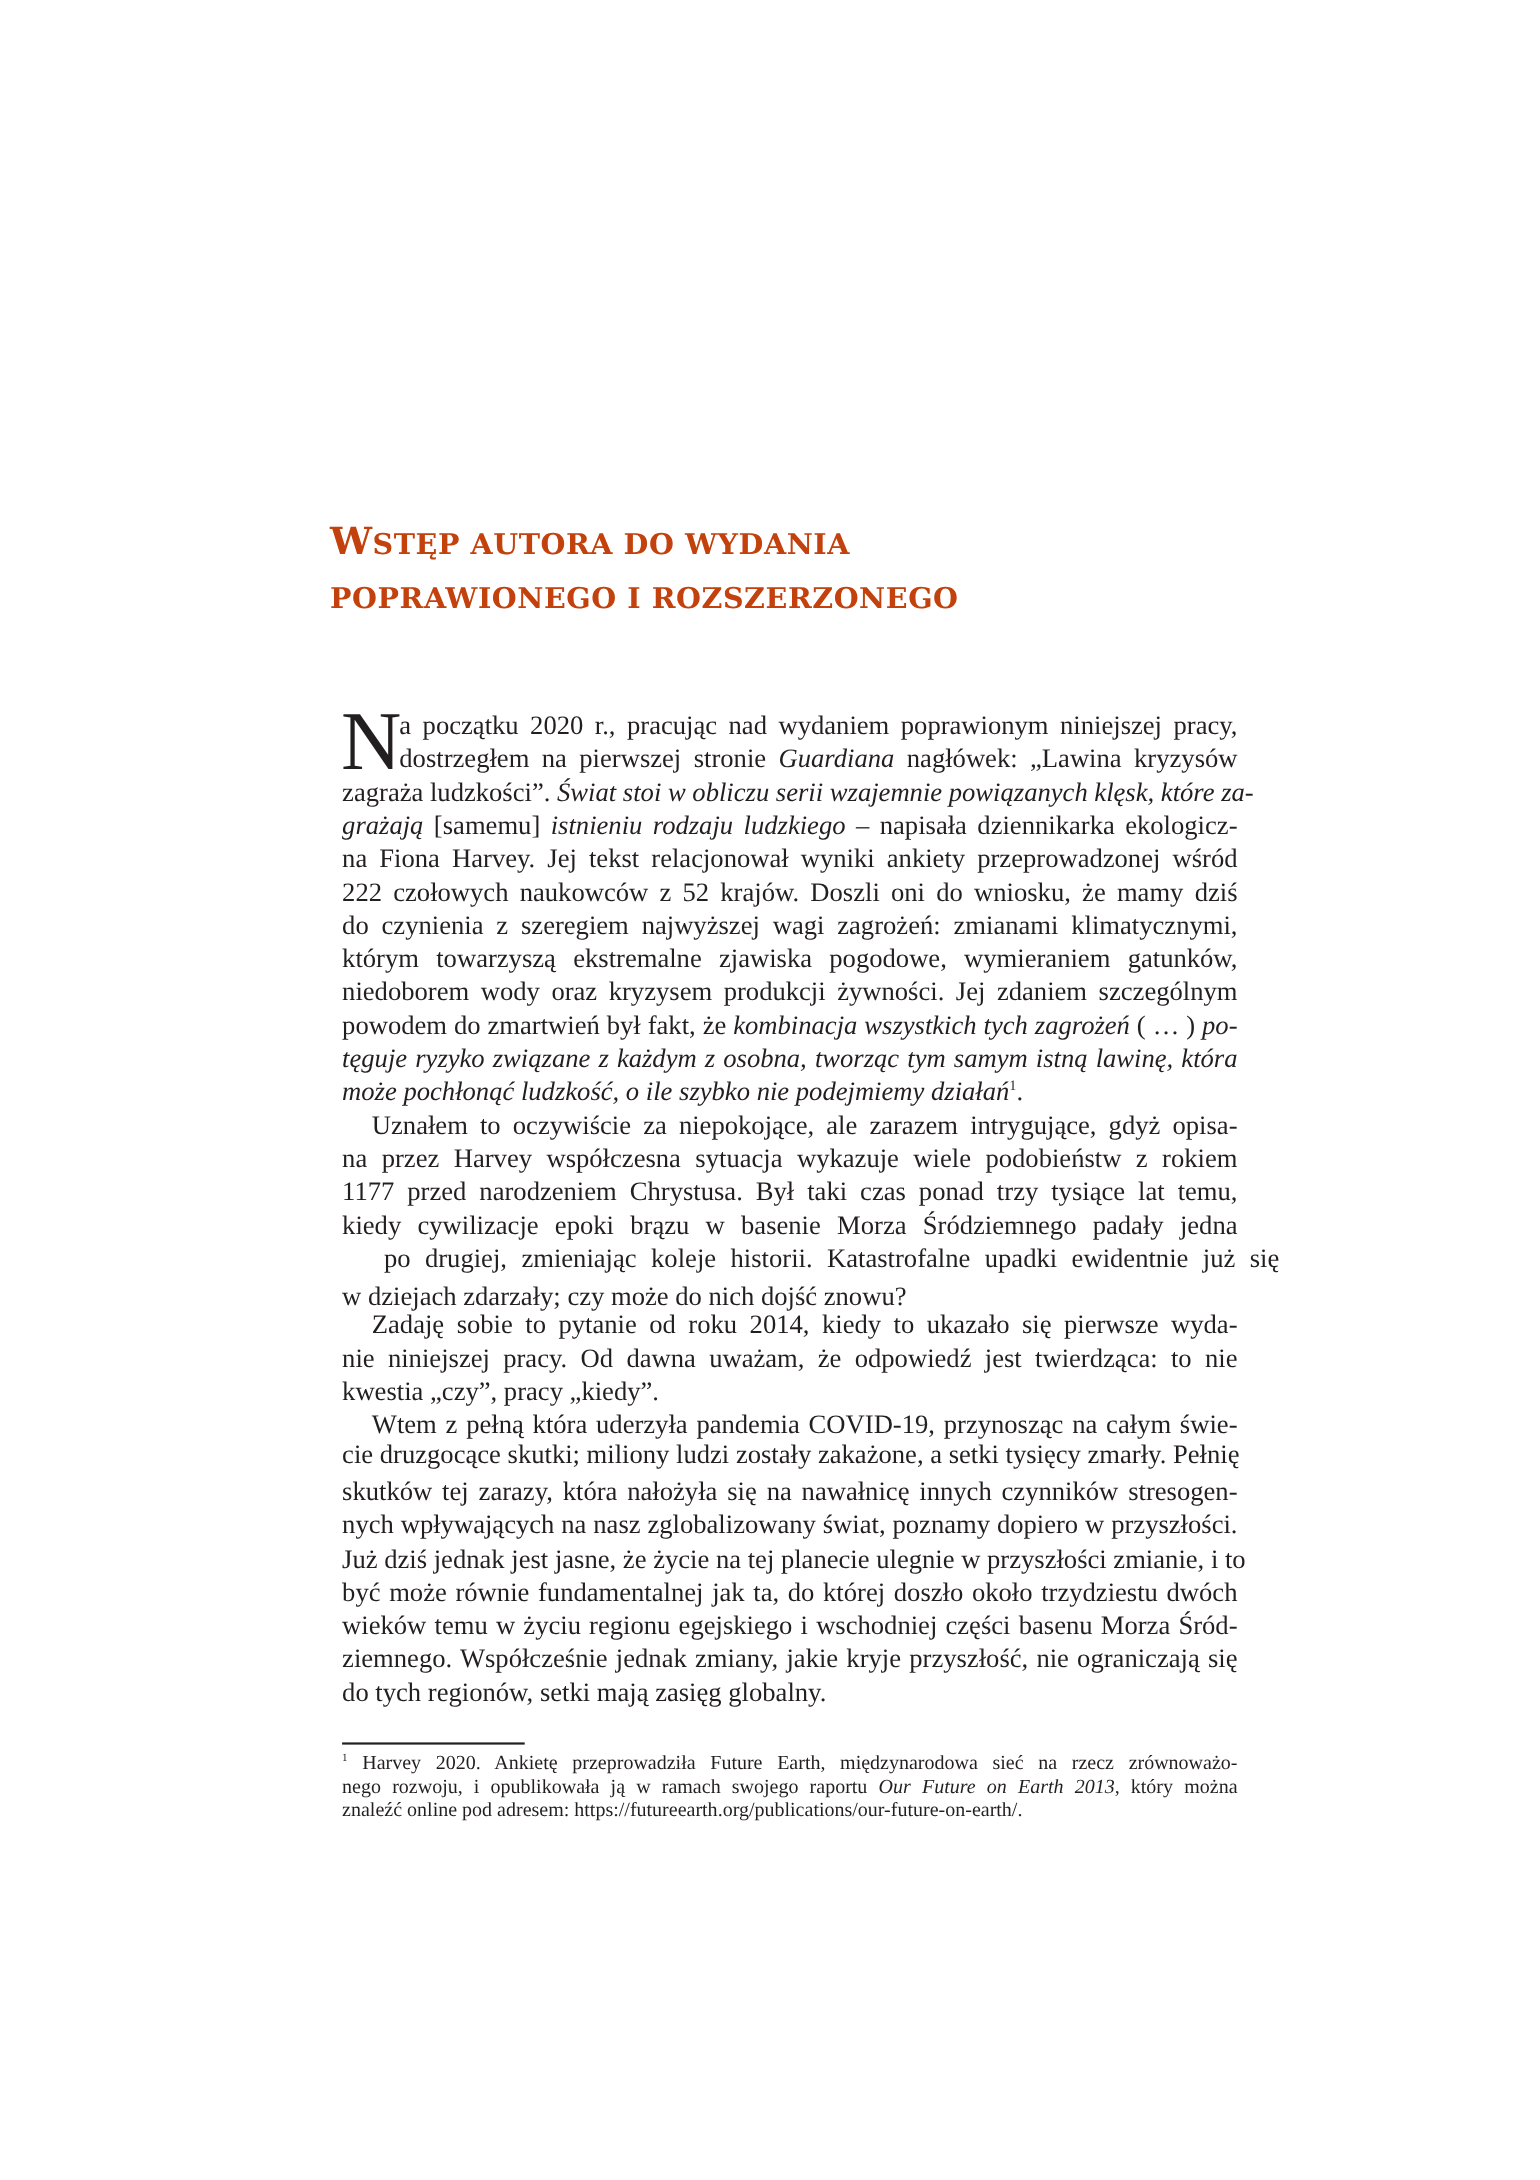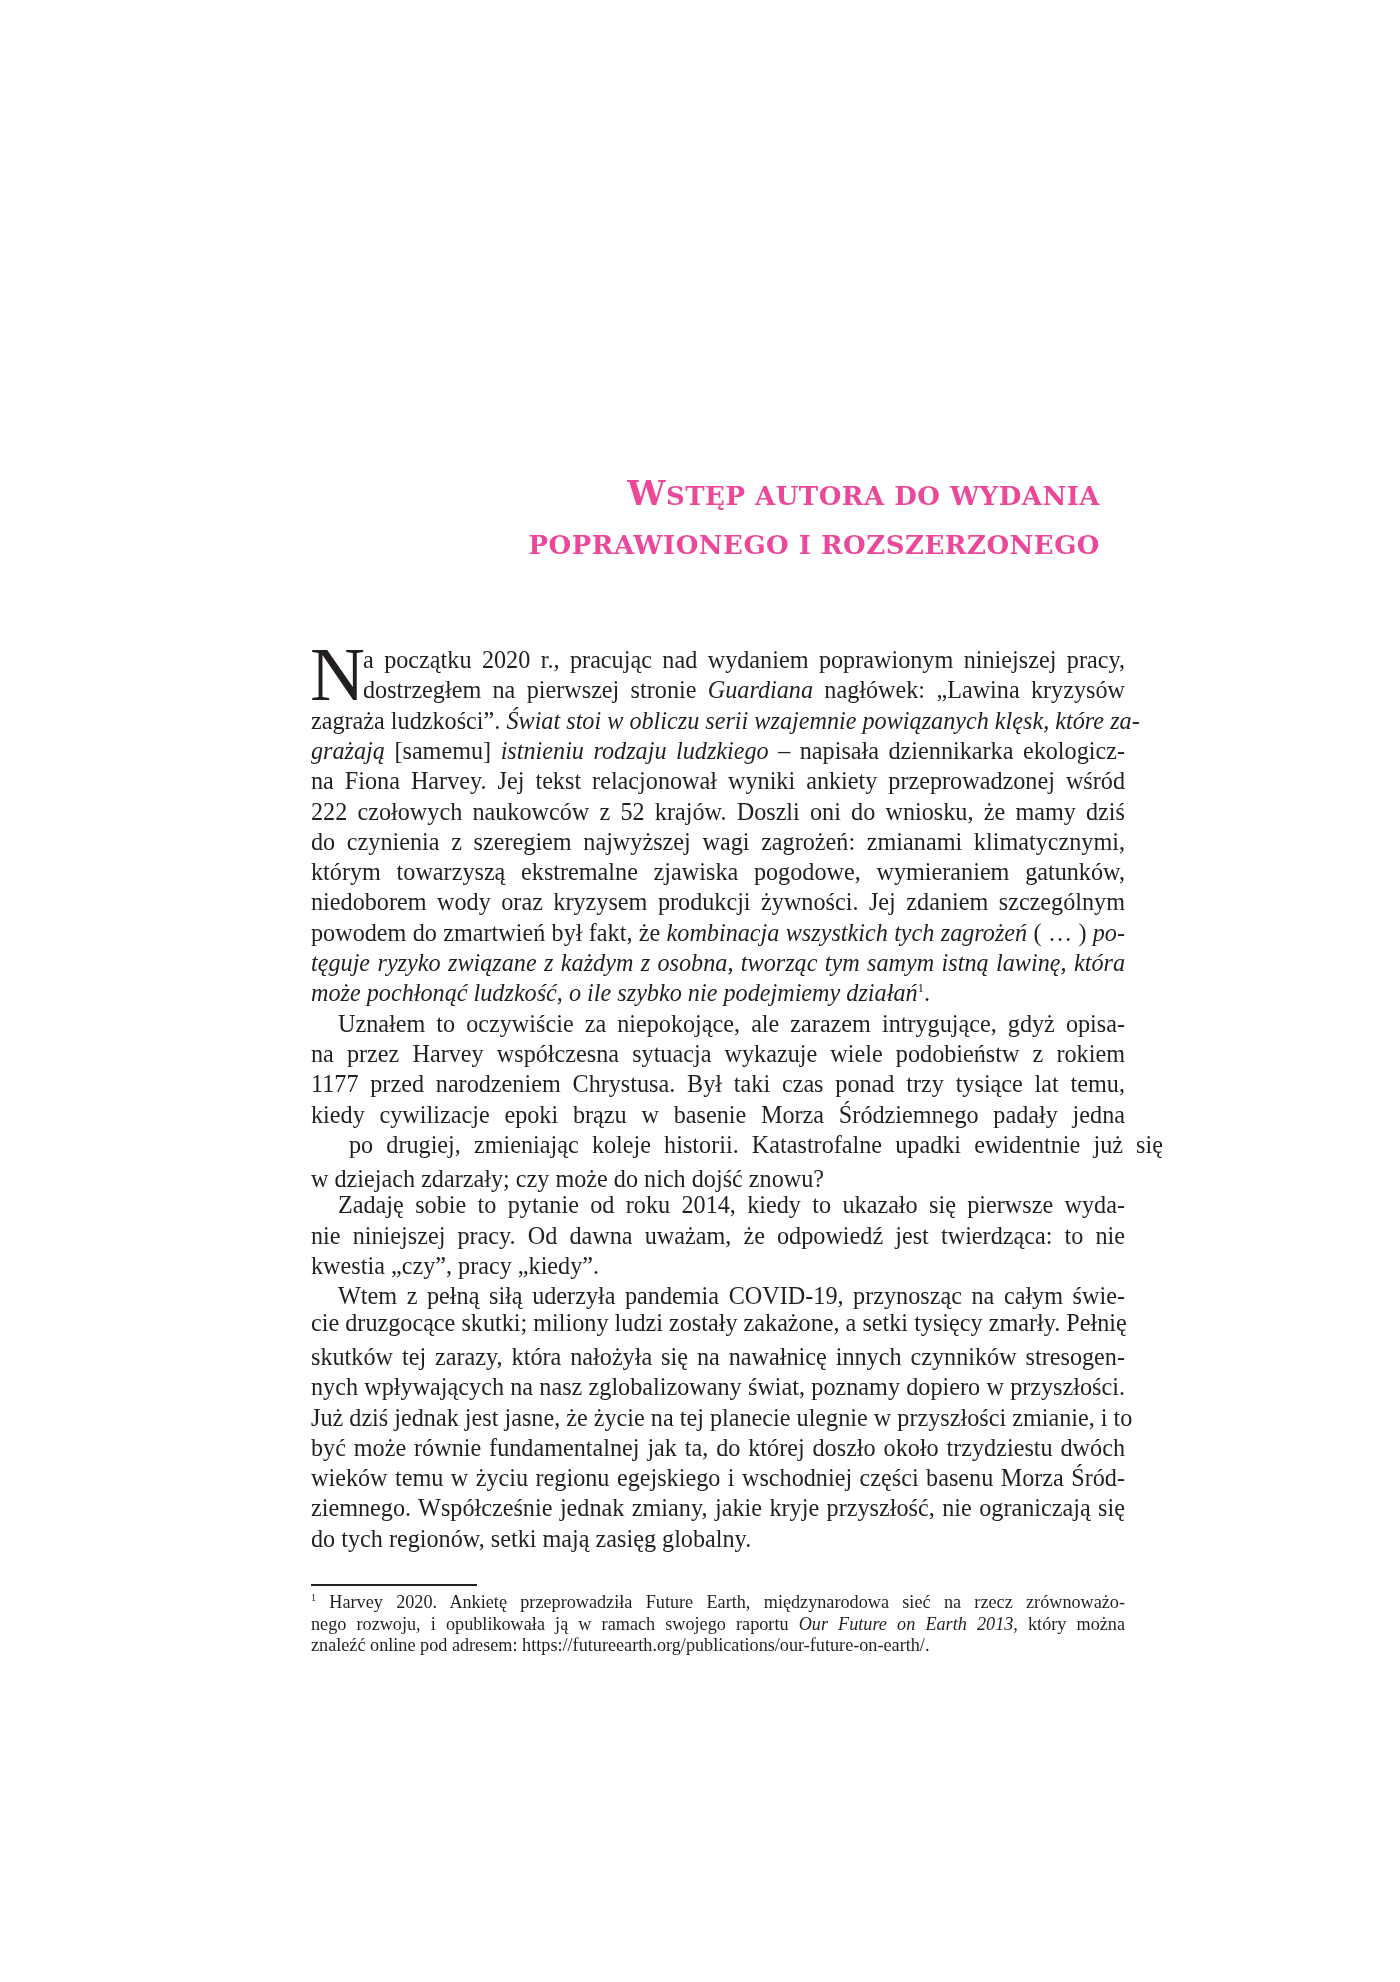--- a/index.html
+++ b/index.html
@@ -1,18 +1,18 @@
 <!DOCTYPE html>
 <html><head>
 <meta charset="utf-8">
 <style>
   html, body { margin: 0; padding: 0; background: #ffffff; }
   body { width: 1400px; height: 1982px; position: relative; overflow: hidden; }
   .page { position: absolute; left: 0; top: 0; width: 1400px; height: 1982px; background: #ffffff; color: #231f20; }
-  .title { position: absolute; left: 300px; width: 800px; text-align: right; font-family: "DejaVu Serif", serif; font-weight: bold; color: #ec4899; letter-spacing: 0.5px; }
+  .title { position: absolute; left: 300px; width: 800px; text-align: left; font-family: "DejaVu Serif", serif; font-weight: bold; color: #c2410c; letter-spacing: 0.5px; }
   .title .line { display: block; white-space: nowrap; height: 52px; line-height: 52px; }
   .title .cap-big { font-size: 34px; }
   .title .cap-small { font-size: 26px; }
   .body { position: absolute; left: 311px; width: 814px; top: 645px; font-family: "Liberation Serif", serif; font-size: 24.2px; color: #231f20; }
   .ln { position: absolute; left: 0; width: 814px; height: 30px; line-height: 30px; white-space: nowrap; text-align: justify; text-align-last: justify; }
   .ln.last { text-align-last: left; }
   .ln.ind { padding-left: 27px; width: 787px; }
   .ln.drop { padding-left: 52px; width: 762px; }
   .dropcap { position: absolute; left: 310px; top: 643px; font-family: "Liberation Serif", serif; font-size: 76px; line-height: 62px; color: #231f20; }
   i { font-style: italic; }
@@ -60,21 +60,21 @@
       <div class="ln last" style="top:519px;">w dziejach zdarzały; czy może do nich dojść znowu?</div>
     </div>
 
     <div>
       <div class="ln ind" style="top:545.4px;">Zadaję sobie to pytanie od roku 2014, kiedy to ukazało się pierwsze wyda-</div>
       <div class="ln" style="top:575.7px;">nie niniejszej pracy. Od dawna uważam, że odpowiedź jest twierdząca: to nie</div>
       <div class="ln last" style="top:606px;">kwestia „czy”, pracy „kiedy”.</div>
     </div>
 
     <div>
-      <div class="ln ind" style="top:636.3px;">Wtem z pełną siłą uderzyła pandemia COVID-19, przynosząc na całym świe-</div>
+      <div class="ln ind" style="top:636.3px;">Wtem z pełną która uderzyła pandemia COVID-19, przynosząc na całym świe-</div>
       <div class="ln" style="top:663px;">cie druzgocące skutki; miliony ludzi zostały zakażone, a setki tysięcy zmarły. Pełnię</div>
       <div class="ln" style="top:696.9px;">skutków tej zarazy, która nałożyła się na nawałnicę innych czynników stresogen-</div>
       <div class="ln" style="top:727.2px;">nych wpływających na nasz zglobalizowany świat, poznamy dopiero w przyszłości.</div>
       <div class="ln" style="top:757.5px;">Już dziś jednak jest jasne, że życie na tej planecie ulegnie w przyszłości zmianie, i to</div>
       <div class="ln" style="top:787.8px;">być może równie fundamentalnej jak ta, do której doszło około trzydziestu dwóch</div>
       <div class="ln" style="top:818.1px;">wieków temu w życiu regionu egejskiego i wschodniej części basenu Morza Śród-</div>
       <div class="ln" style="top:848.4px;">ziemnego. Współcześnie jednak zmiany, jakie kryje przyszłość, nie ograniczają się</div>
       <div class="ln last" style="top:878.7px;">do tych regionów, setki mają zasięg globalny.</div>
     </div>
   </div>

